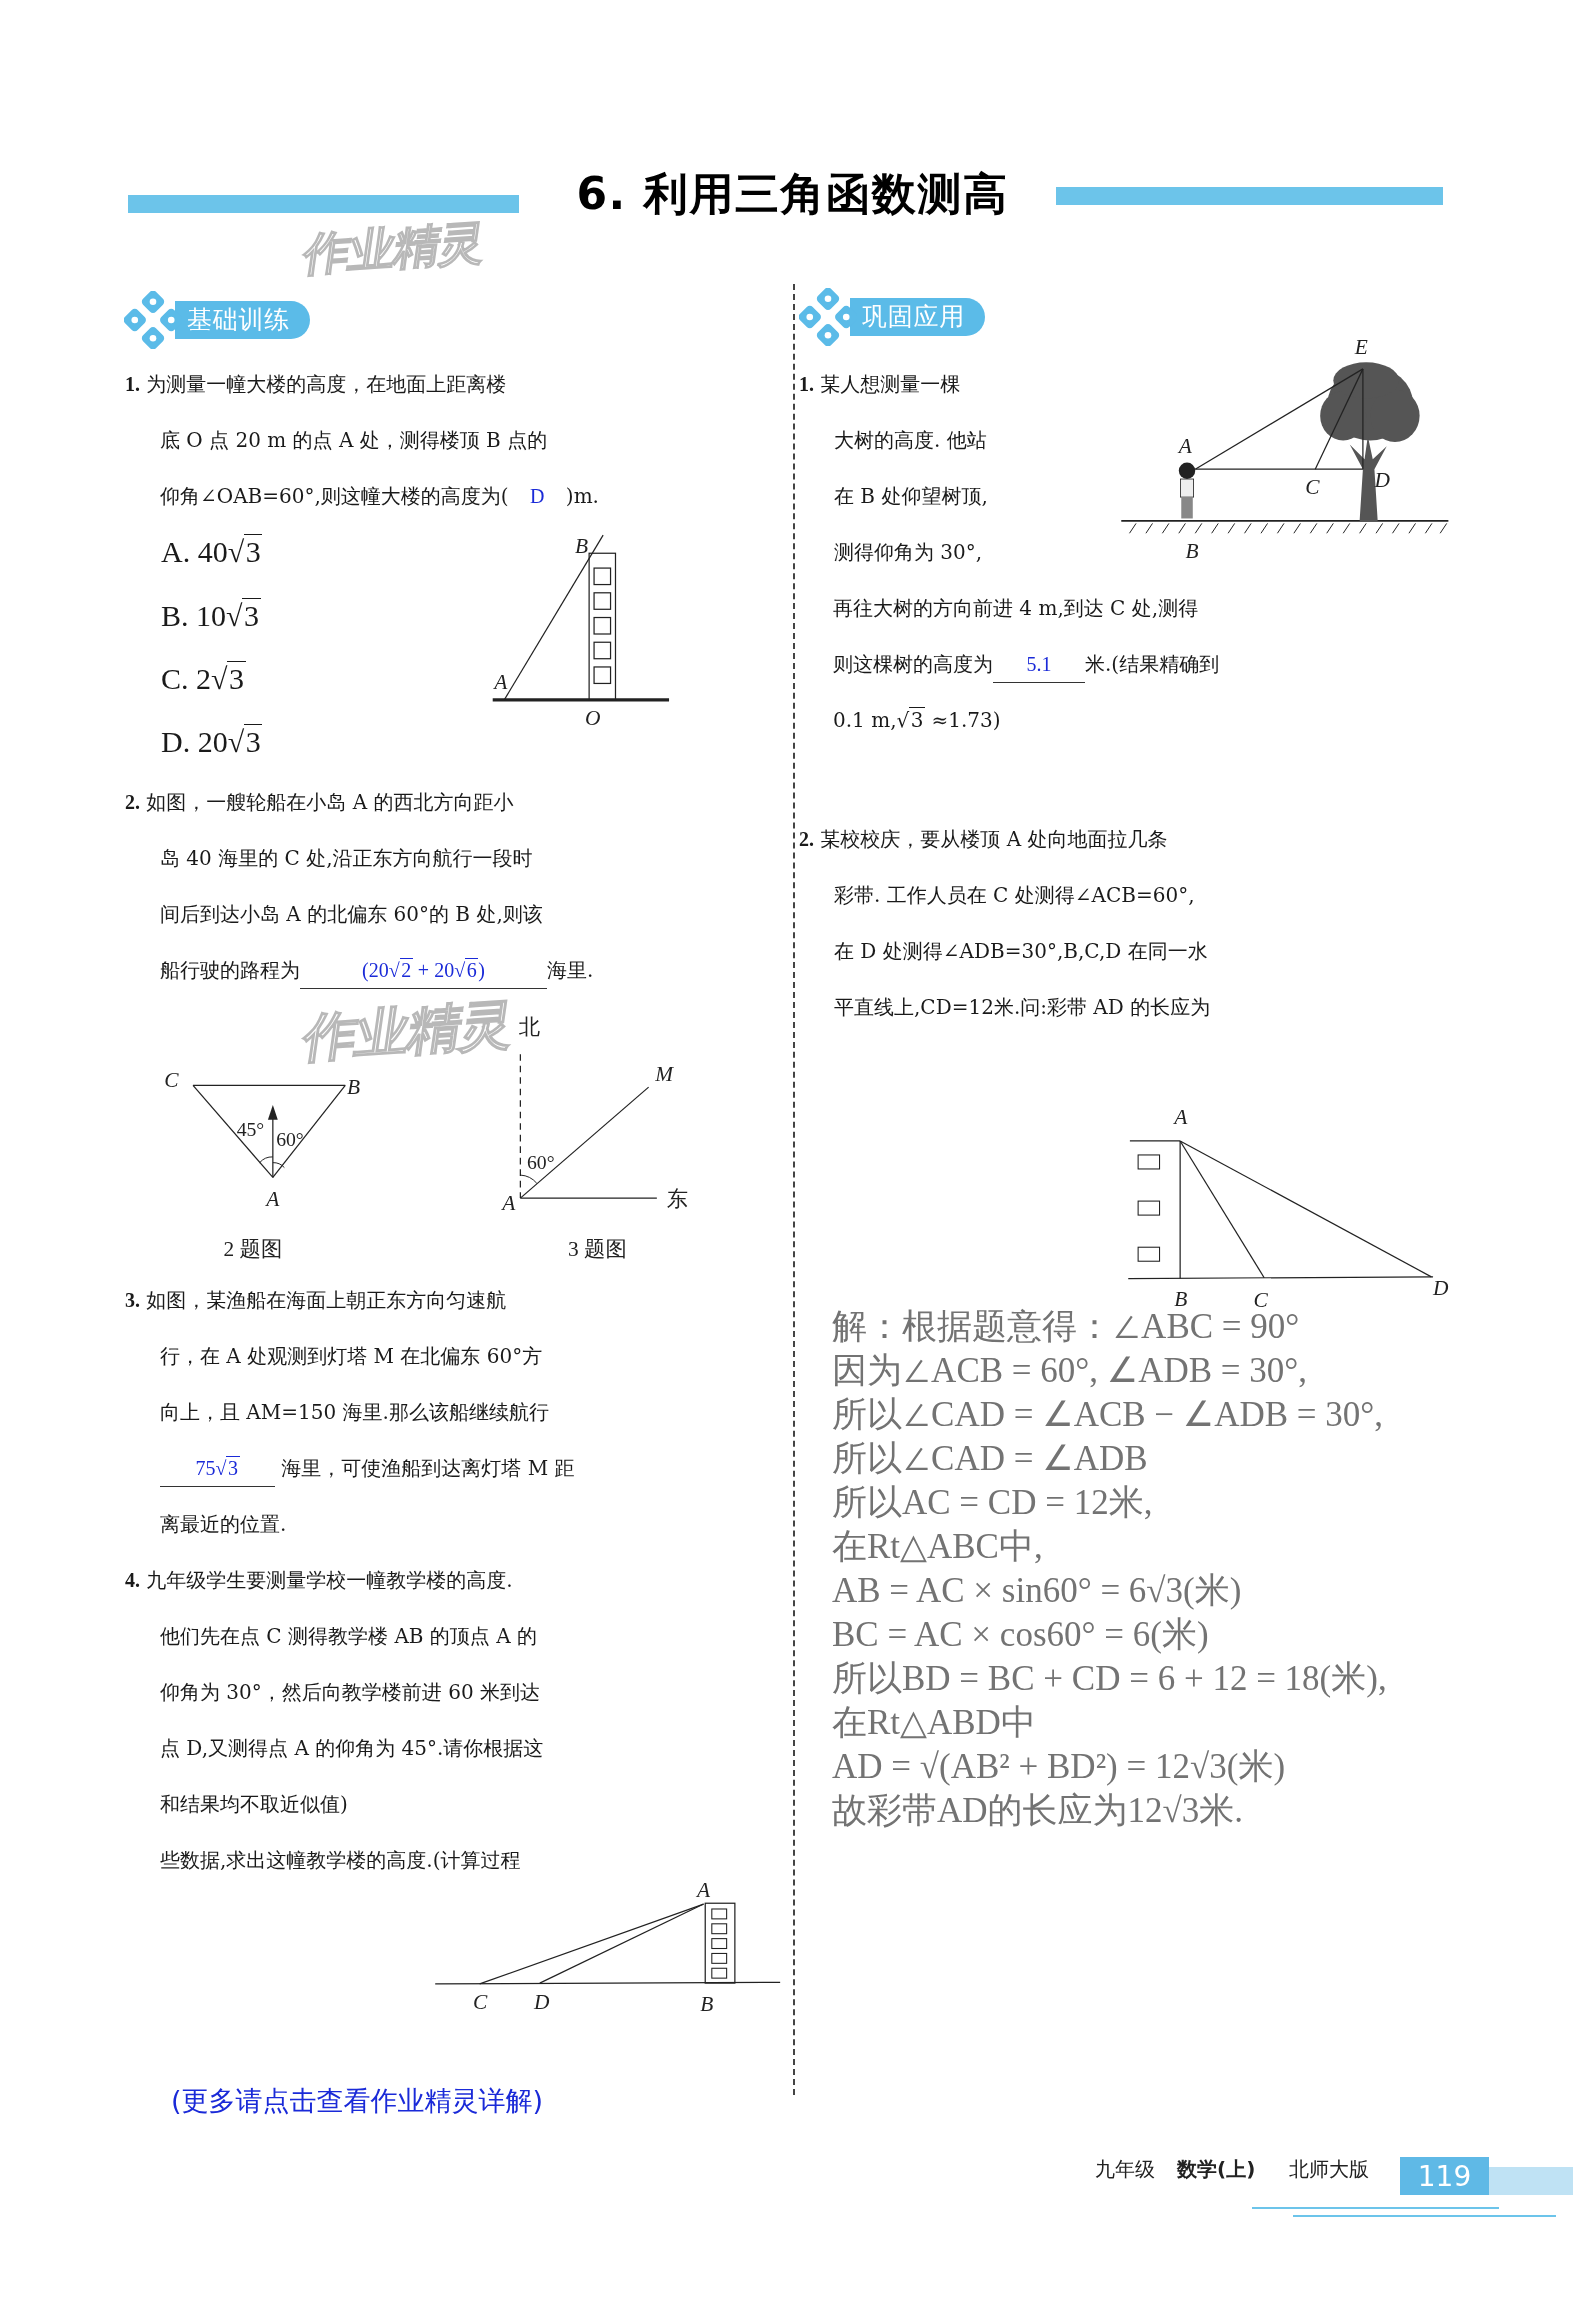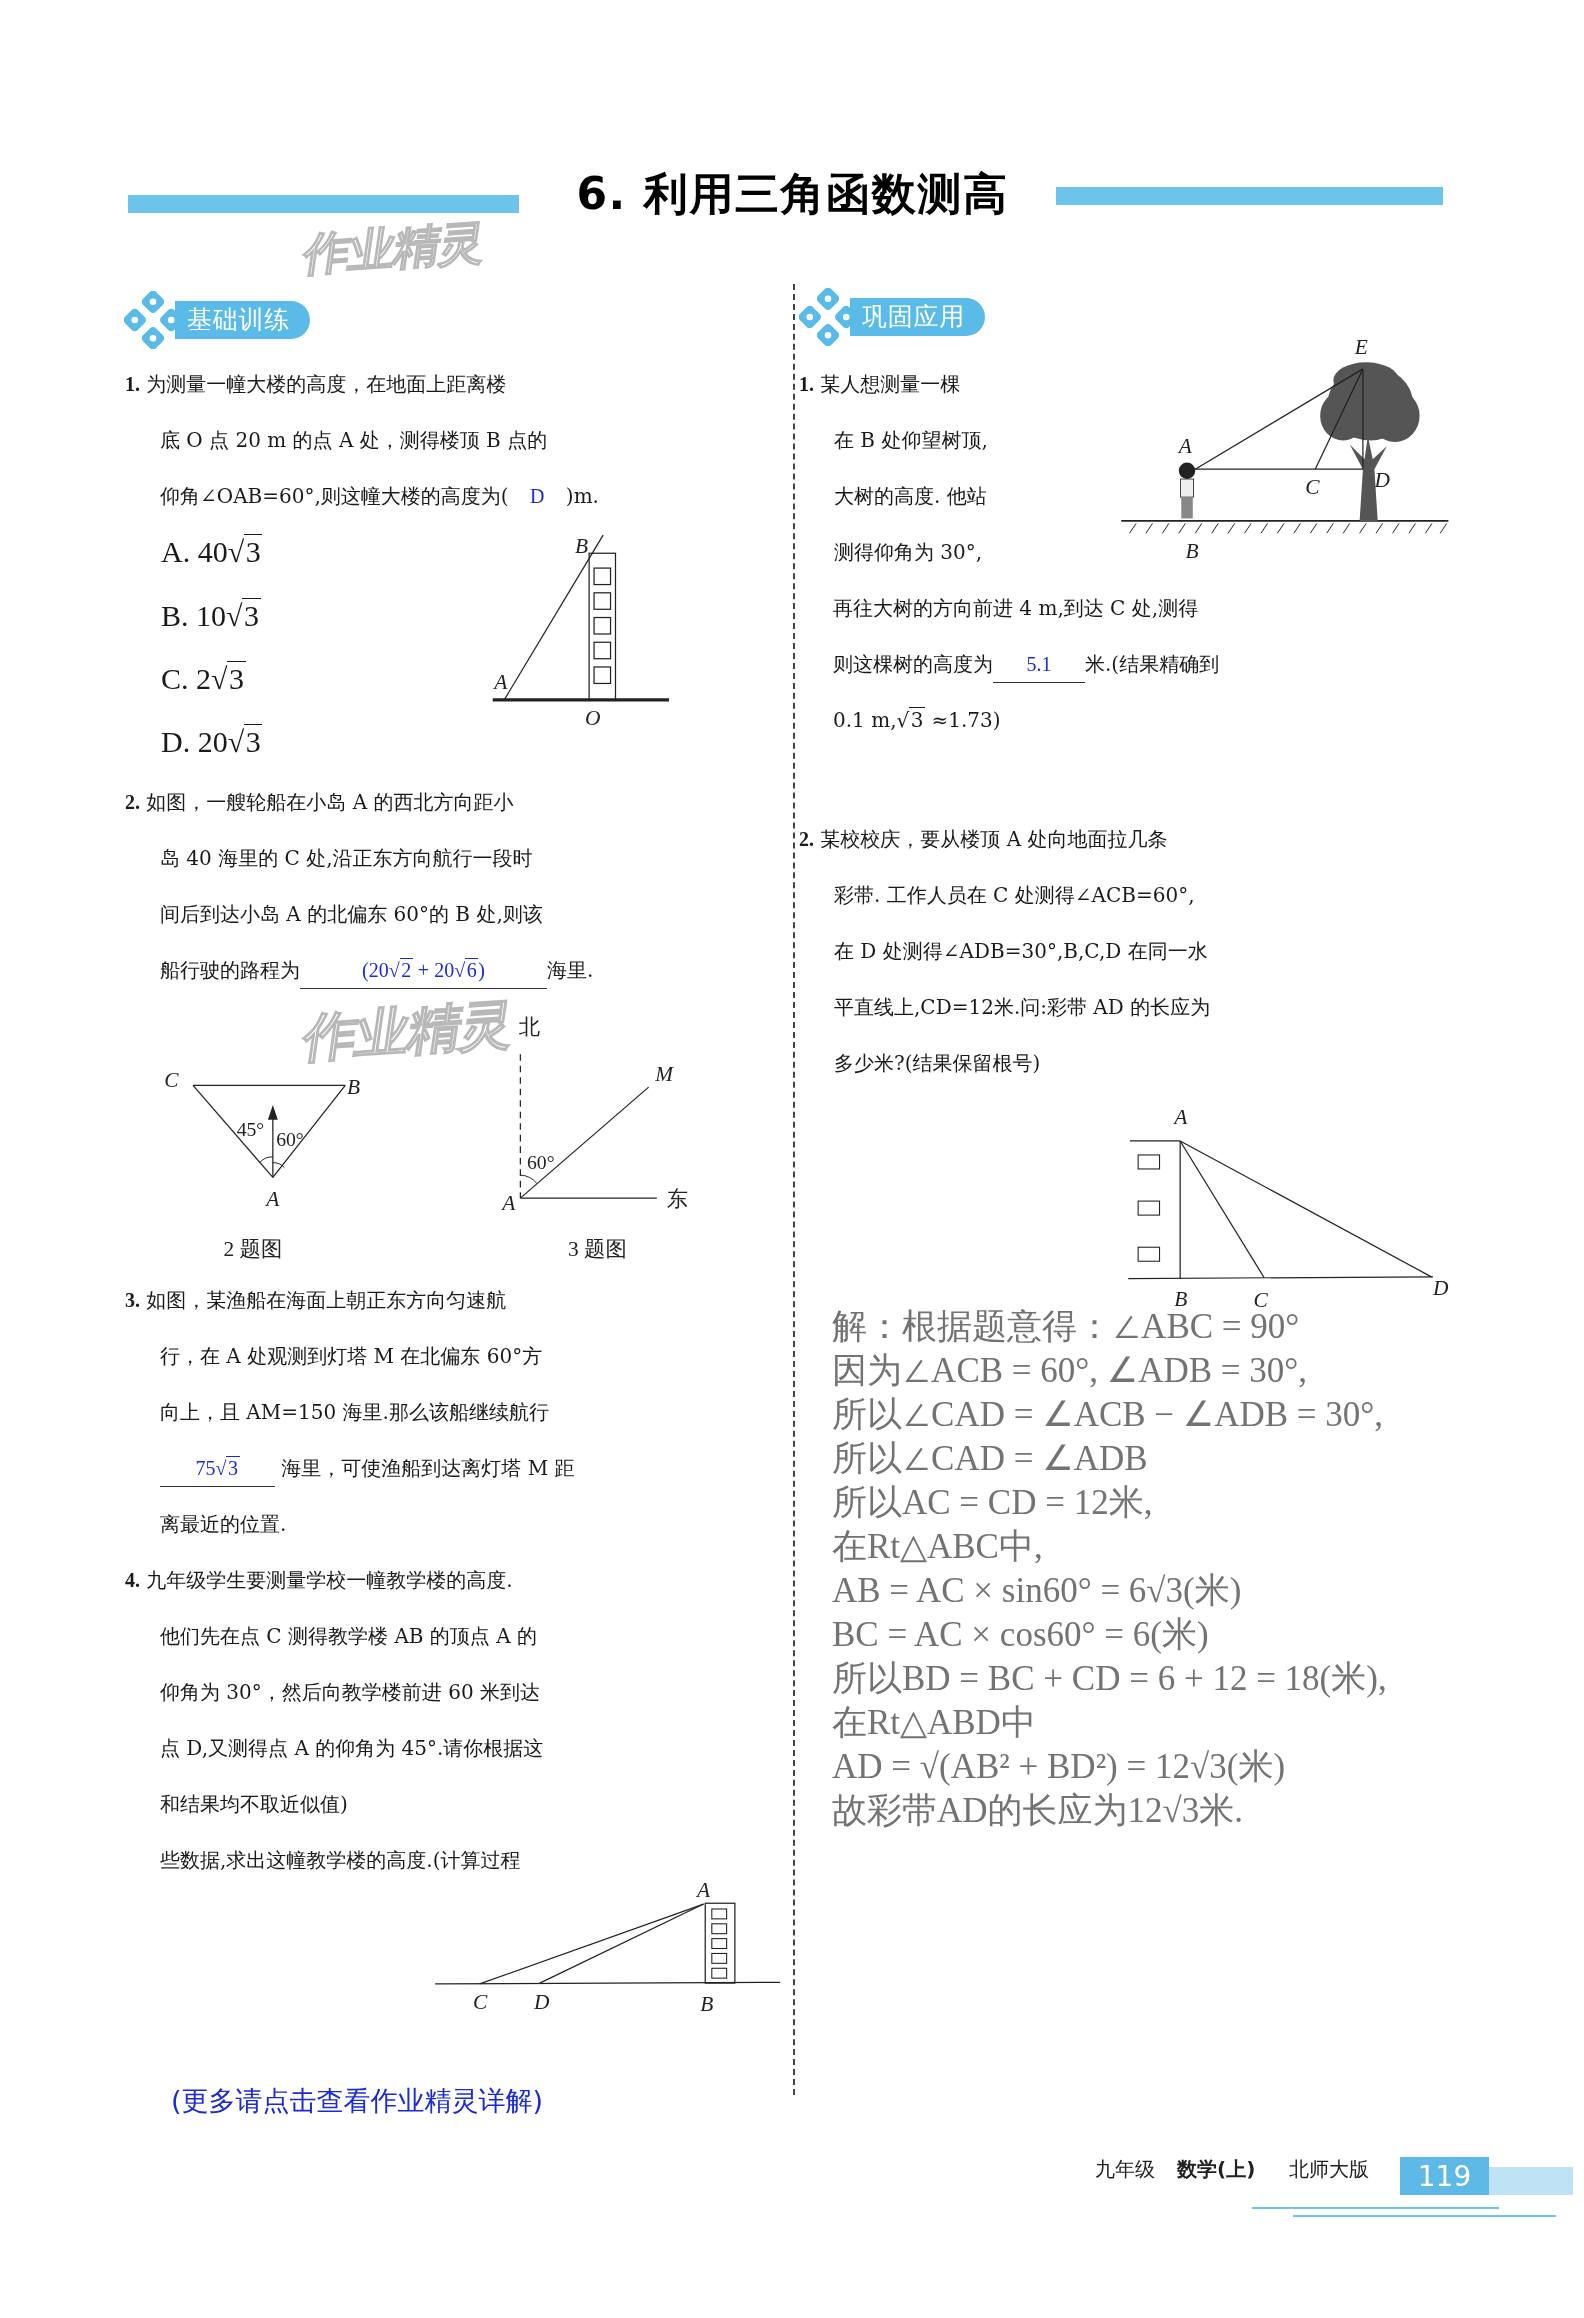--- a/index.html
+++ b/index.html
@@ -199,22 +199,22 @@
   <text class="fig-label" x="346" y="20">A</text>
   <text class="fig-label" x="74" y="155">C</text>
   <text class="fig-label" x="148" y="155">D</text>
   <text class="fig-label" x="350" y="158">B</text>
 </svg>
 
 <div class="more-link">(更多请点击查看作业精灵详解)</div>
 
 <div class="q" style="left:799px;top:356px;width:379px;">
   <div class="line"><span class="num">1.</span> <span>某人想测量一棵</span></div>
+  <div class="line" style="padding-left:35px;">大树的高度. 他站</div>
   <div class="line" style="padding-left:35px;">在 B 处仰望树顶,</div>
-  <div class="line" style="padding-left:35px;">大树的高度. 他站</div>
   <div class="line" style="padding-left:35px;">测得仰角为 30°,</div>
 </div>
 <div class="q" style="left:833px;top:580px;width:642px;">
   <div class="line">再往大树的方向前进 4 m,到达 C 处,测得</div>
   <div class="line"><span>则这棵树的高度为</span><span class="blank ans" style="width:92px;">5.1</span><span>米.(结果精确到</span></div>
   <div class="line"><span>0.1 m,</span><span class="sqrt">√<span class="rad">3</span></span><span> ≈1.73)</span></div>
 </div>
 
 <svg class="abs" style="left:1103px;top:313px;" width="362" height="263" viewBox="0 0 440 320">
   <line x1="22" y1="253" x2="420" y2="253" stroke="#222" stroke-width="2"></line>
@@ -261,21 +261,20 @@
   <text class="fig-label" x="246" y="220">C</text>
   <text class="fig-label" x="330" y="212">D</text>
   <text class="fig-label" x="100" y="298">B</text>
 </svg>
 
 <div class="q" style="left:799px;top:811px;width:659px;">
   <div class="line"><span class="num">2.</span> <span>某校校庆，要从楼顶 A 处向地面拉几条</span></div>
   <div class="line" style="padding-left:35px;">彩带. 工作人员在 C 处测得∠ACB=60°,</div>
   <div class="line" style="padding-left:35px;">在 D 处测得∠ADB=30°,B,C,D 在同一水</div>
   <div class="line" style="padding-left:35px;">平直线上,CD=12米.问:彩带 AD 的长应为</div>
-  <div class="line" style="padding-left:35px;">多少米?(结果保留根号)</div>
 </div>
 
 <svg class="abs" style="left:1120px;top:1079px;" width="346" height="231" viewBox="0 0 420 280">
   <line x1="12" y1="75" x2="73" y2="75" stroke="#222" stroke-width="1.5"></line>
   <line x1="73" y1="75" x2="73" y2="242" stroke="#222" stroke-width="1.5"></line>
   <line x1="10" y1="242" x2="380" y2="240" stroke="#222" stroke-width="1.5"></line>
   <line x1="73" y1="75" x2="175" y2="241" stroke="#222" stroke-width="1.5"></line>
   <line x1="73" y1="75" x2="378" y2="240" stroke="#222" stroke-width="1.5"></line>
   <g fill="none" stroke="#222" stroke-width="1.3">
     <rect x="22" y="92" width="26" height="17"></rect>

